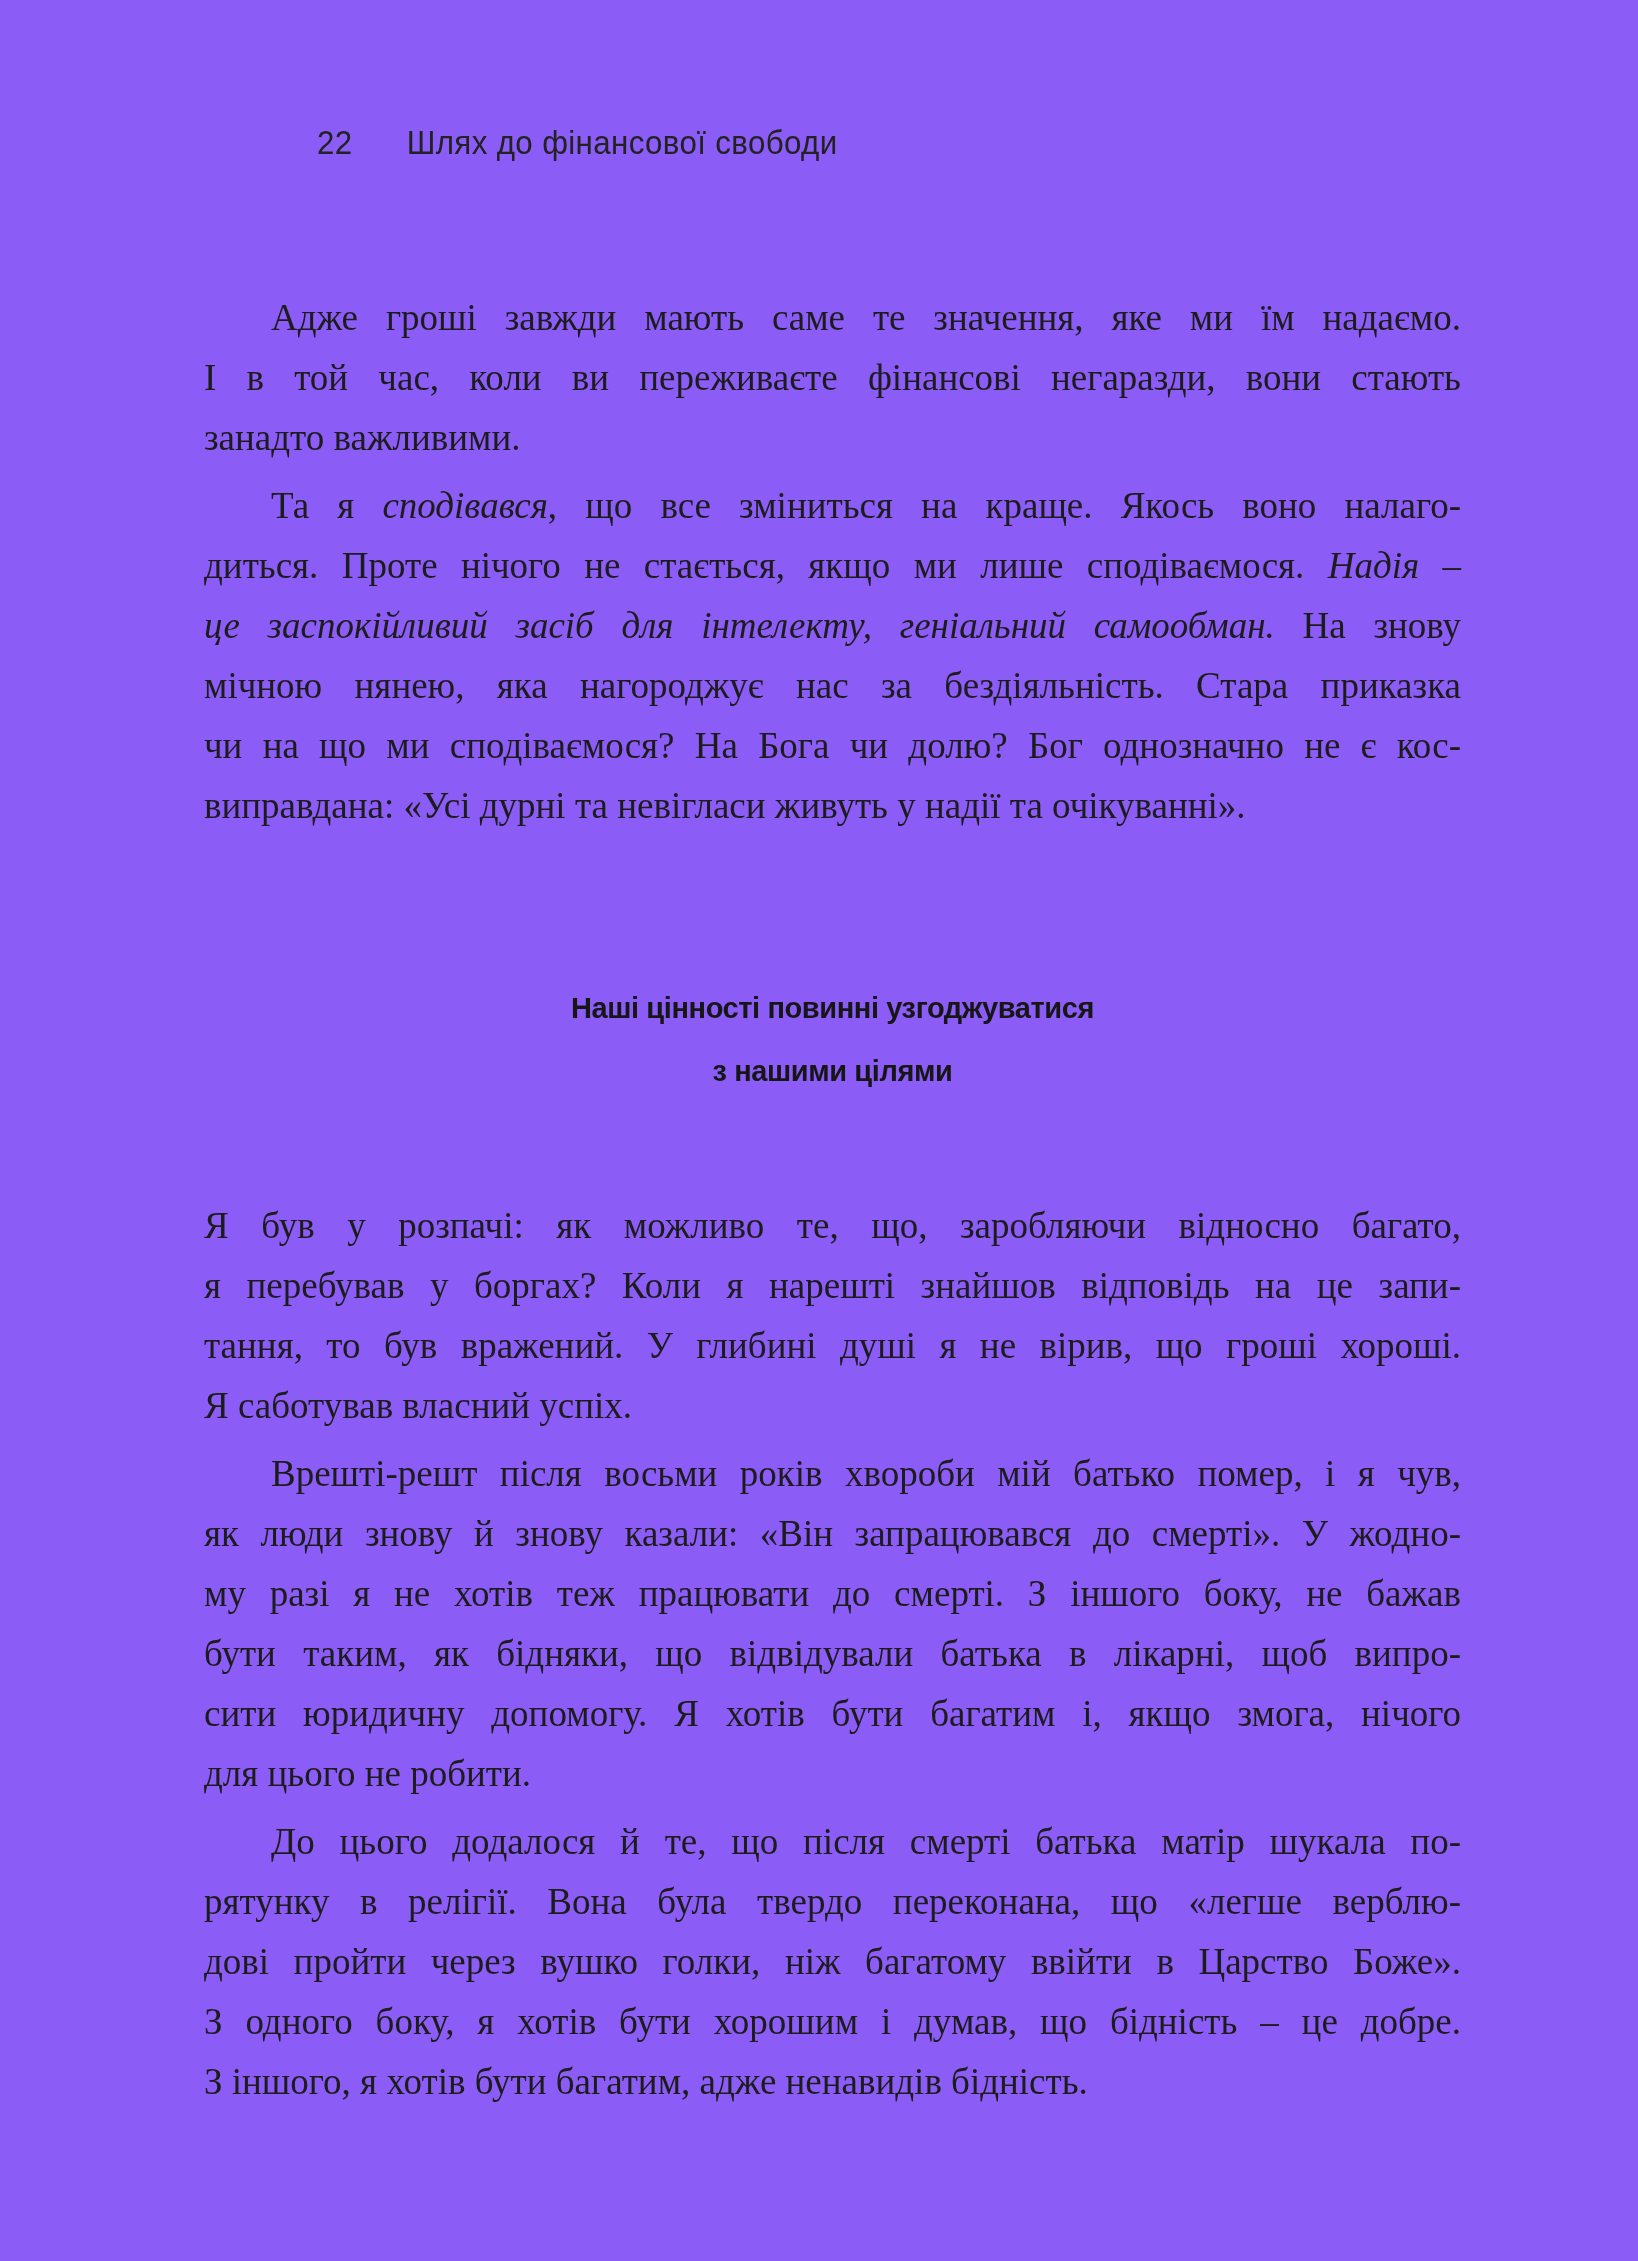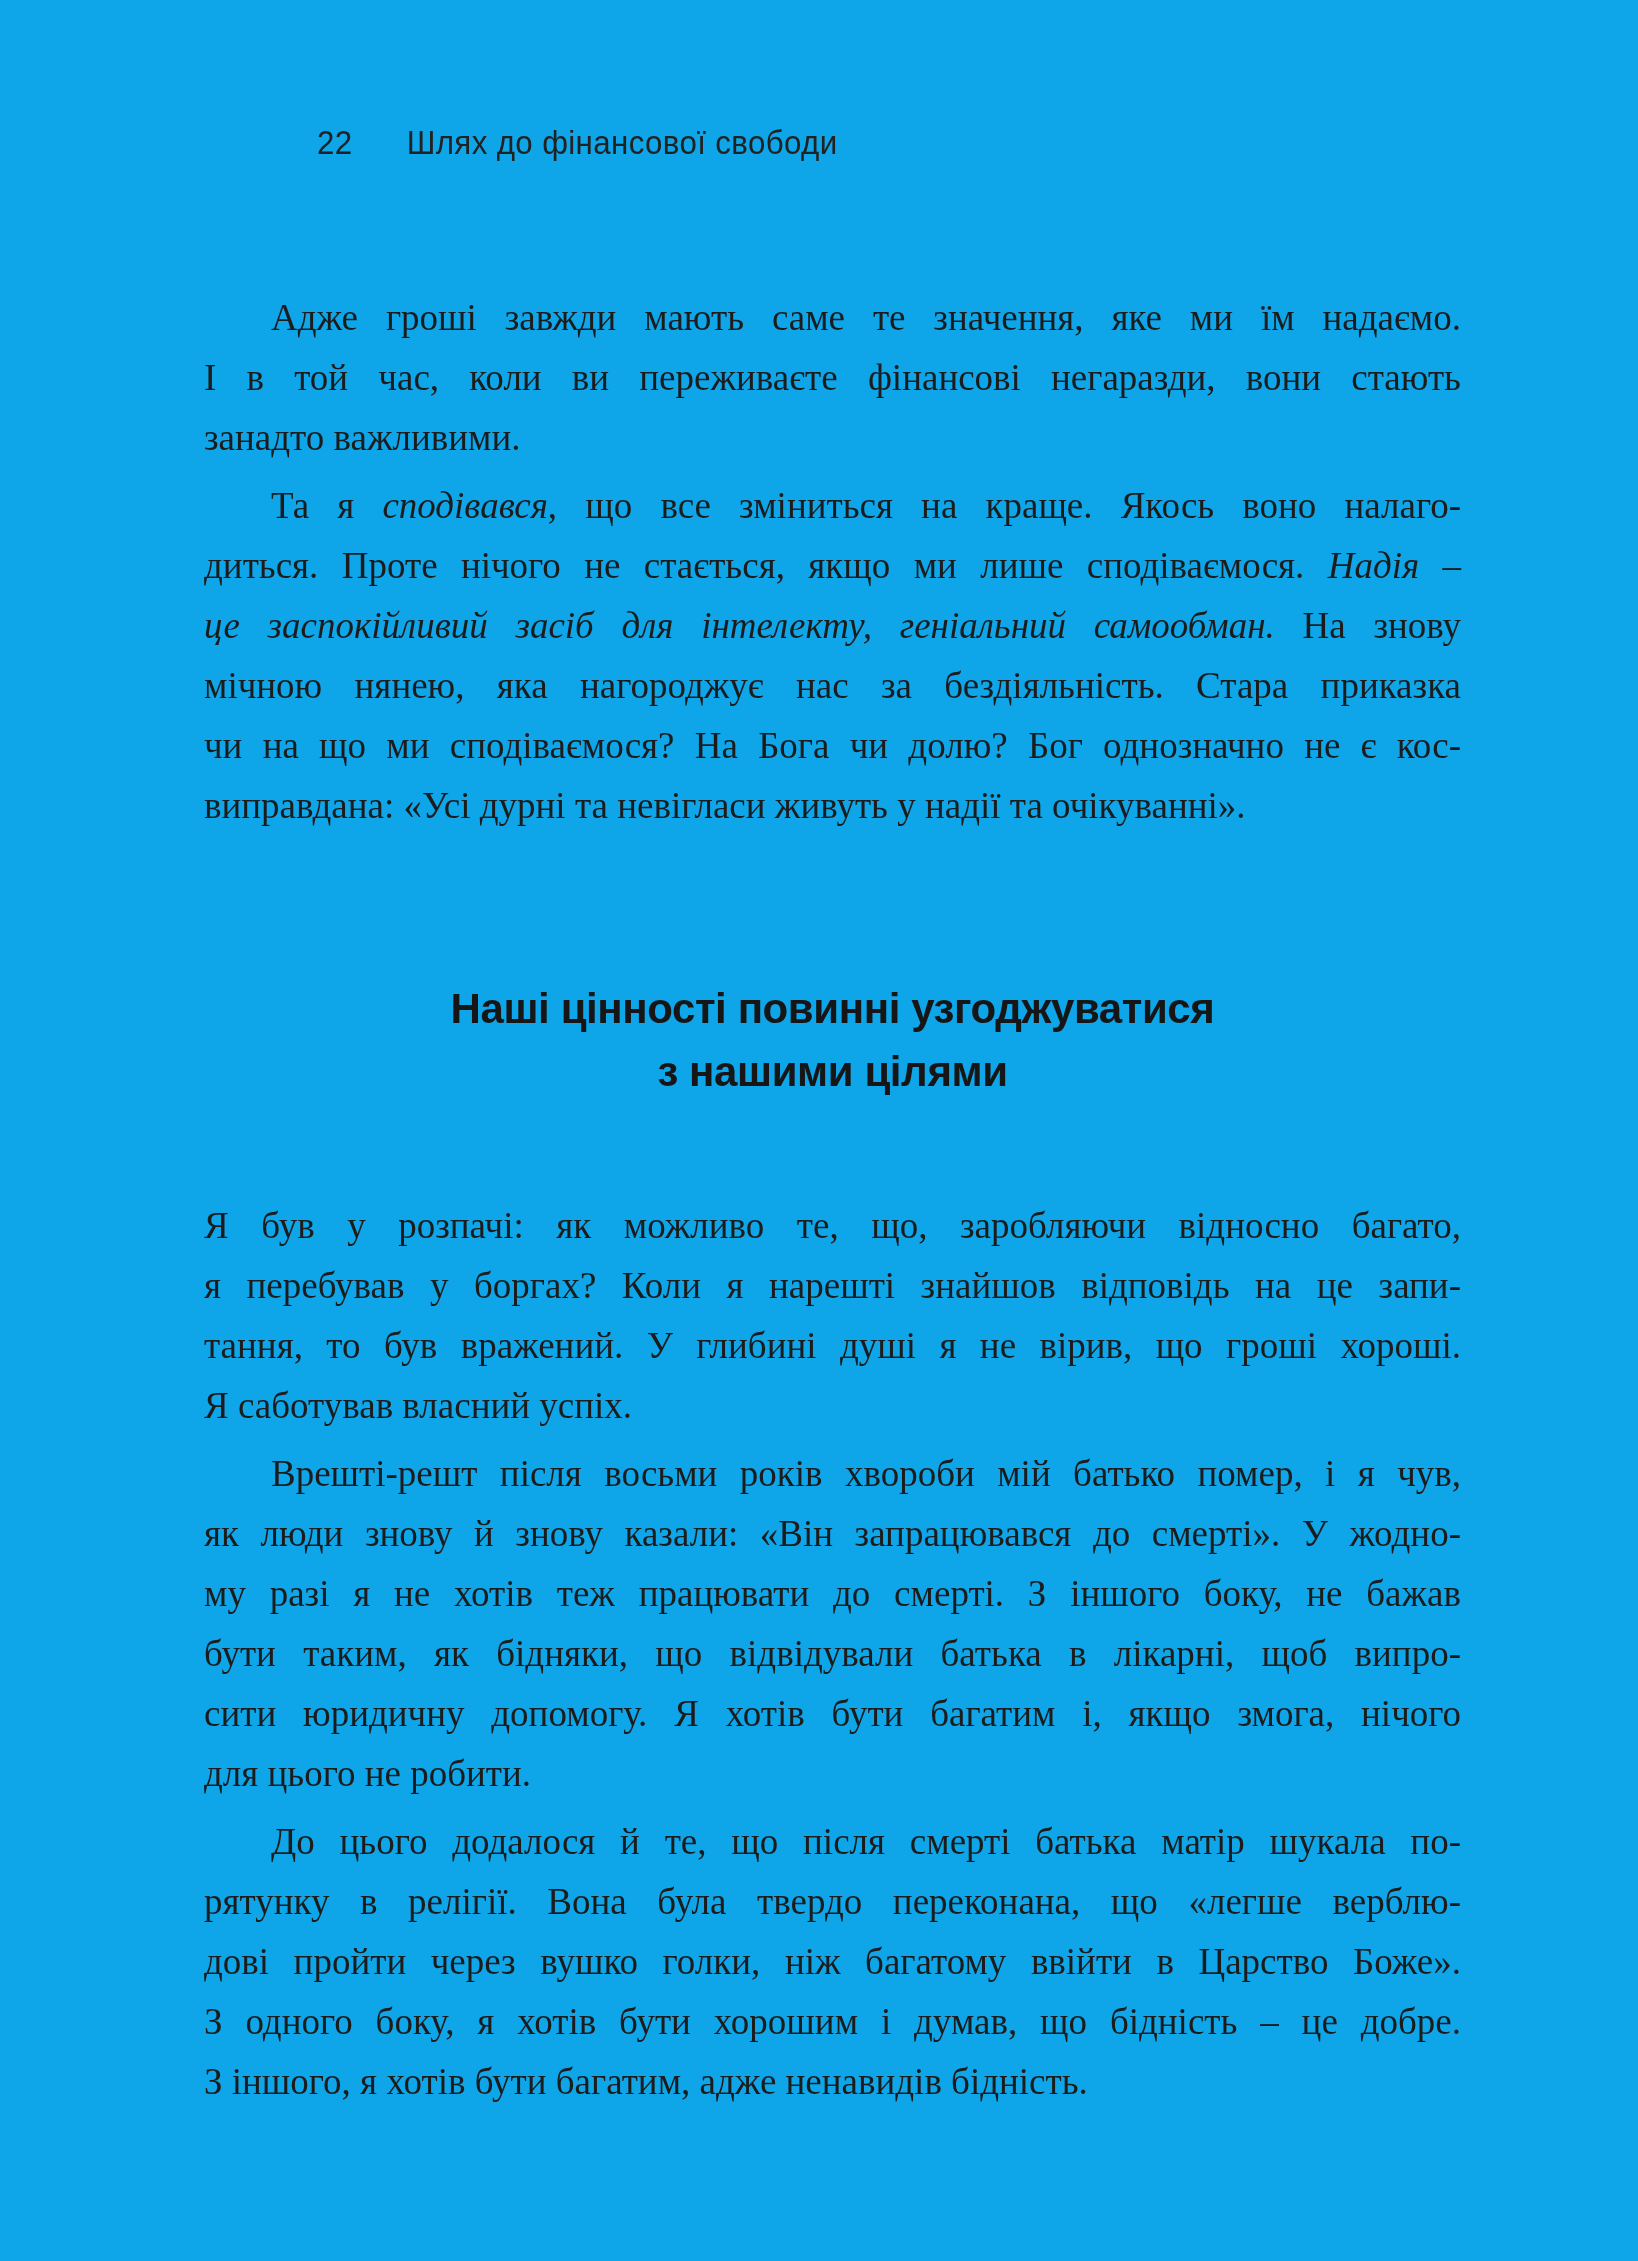--- a/index.html
+++ b/index.html
@@ -5,21 +5,21 @@
   html, body {
     margin: 0;
     padding: 0;
     background: #e8e8e8;
   }
   .page {
     position: relative;
     width: 1638px;
     height: 2261px;
     margin: 0 auto;
-    background: #0ea5e9;
+    background: #8b5cf6;
     color: #1c1c1c;
     font-family: "Liberation Serif", "DejaVu Serif", serif;
     overflow: hidden;
   }
   .running-header {
     position: absolute;
     left: 317px;
     top: 122px;
     font-family: "Liberation Sans", "DejaVu Sans", sans-serif;
     font-size: 34px;
@@ -54,21 +54,21 @@
   em { }
   .section-heading {
     position: absolute;
     left: 196px;
     top: 977px;
     width: 1273px;
     margin: 0;
     text-align: center;
     font-family: "Liberation Sans", "DejaVu Sans", sans-serif;
     font-weight: bold;
-    font-size: 42px;
+    font-size: 29px;
     line-height: 63px;
     color: #161616;
     letter-spacing: -0.4px;
   }
 </style>
 </head>
 <body>
 
 <div class="page">
 

